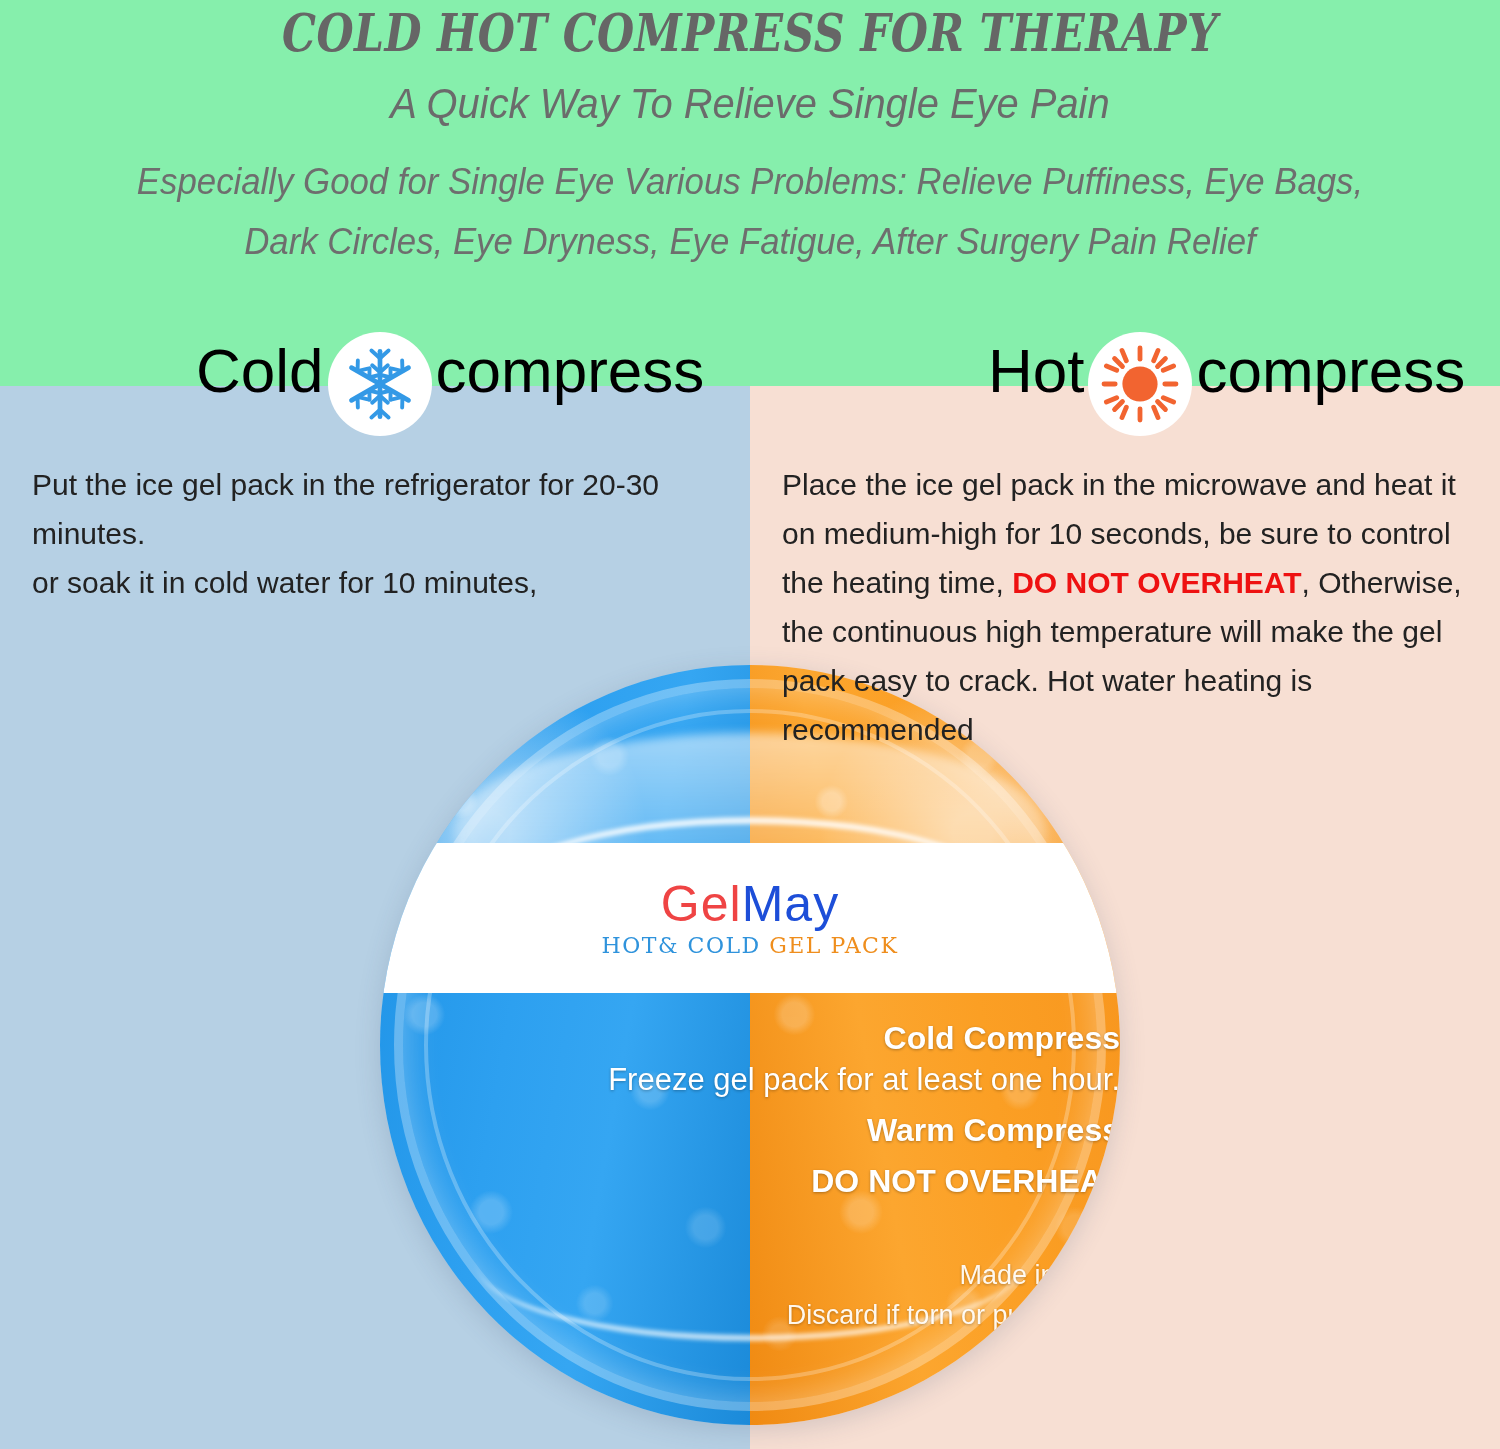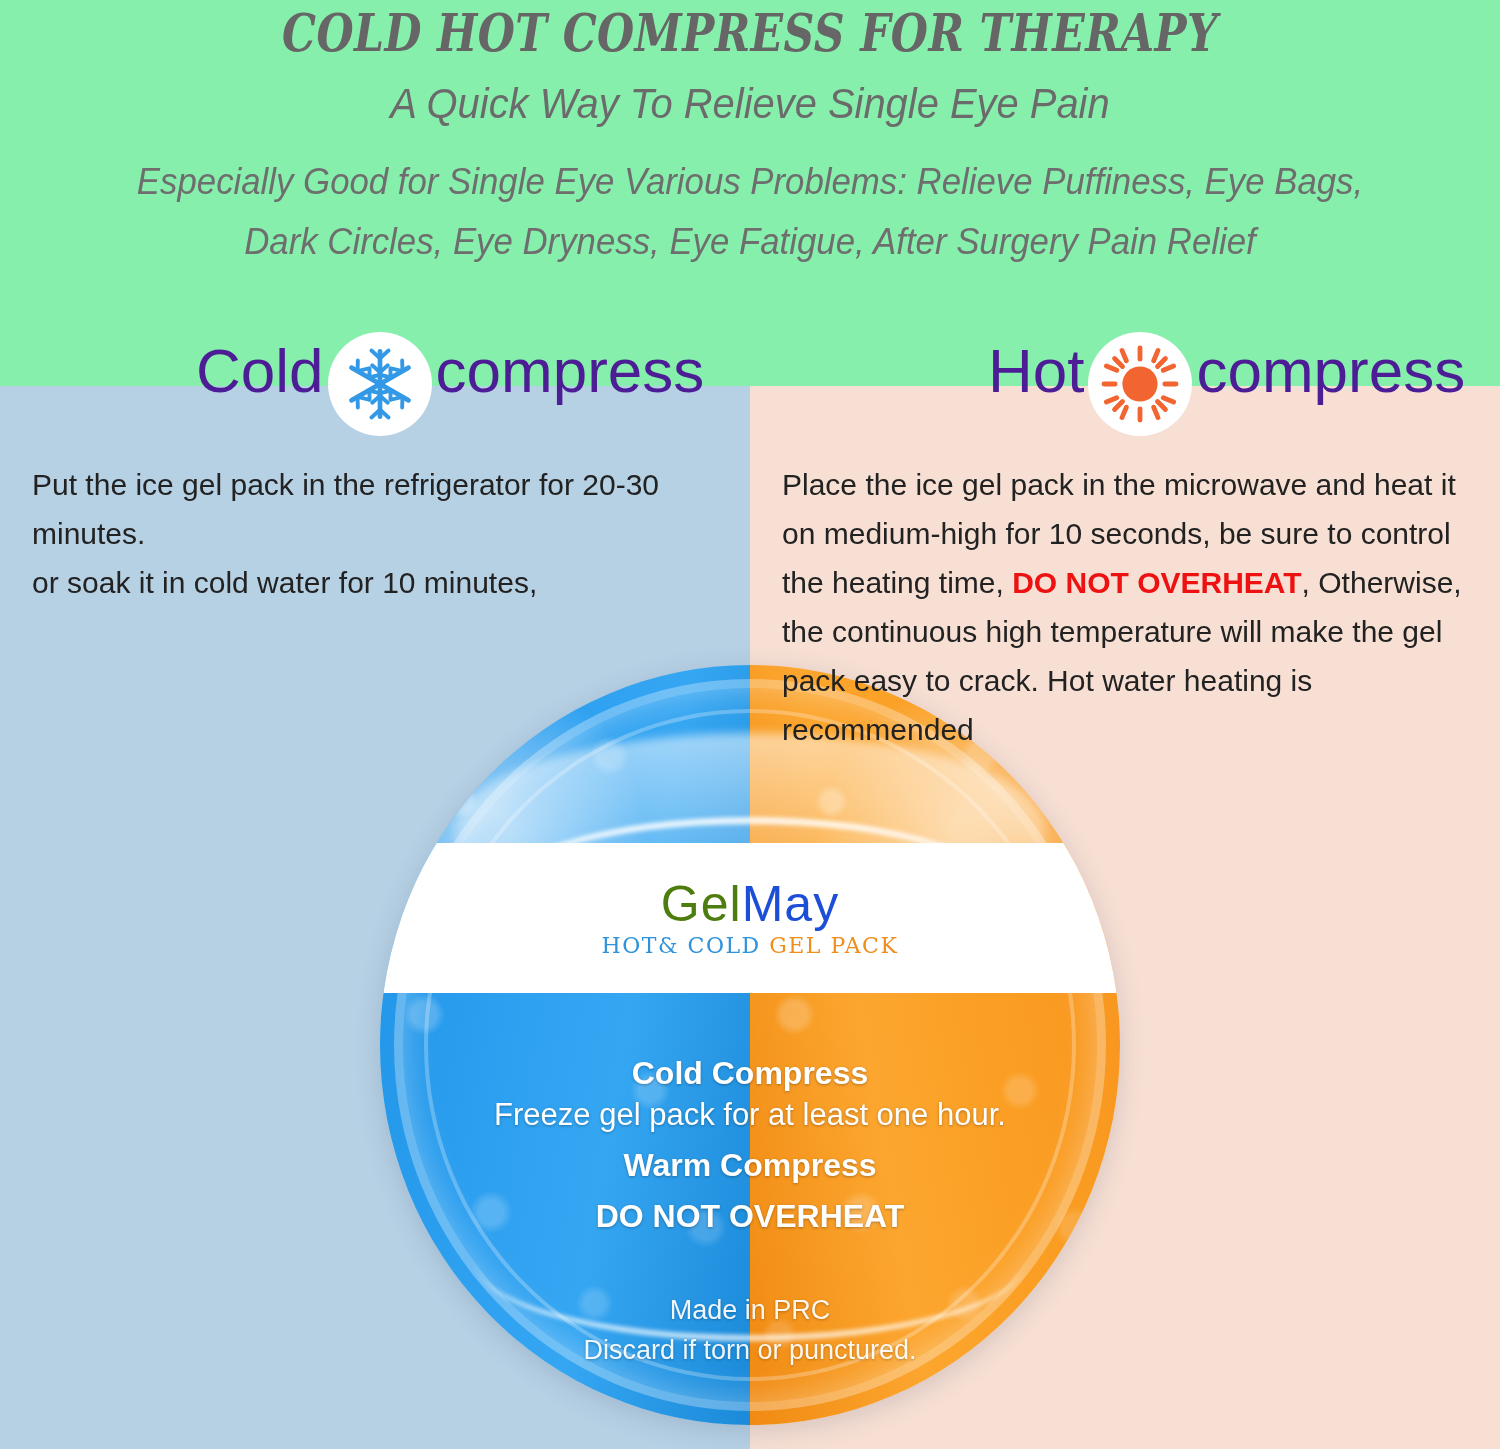--- a/index.html
+++ b/index.html
@@ -36,21 +36,21 @@
 
   
   .panel{position:absolute;top:386px;height:1063px;}
   .panel-cold{left:0;width:750px;background:#b6d0e4;}
   .panel-hot{left:750px;width:750px;background:#f7dfd3;}
 
   
   .heading{
     position:absolute;z-index:20;display:flex;align-items:center;
     font-family:"Liberation Sans",sans-serif;font-weight:400;
-    font-size:62px;color:#4c1d95;white-space:nowrap;
+    font-size:62px;color:#000000;white-space:nowrap;
   }
   .heading-cold{left:196px;top:318px;}
   .heading-hot{left:988px;top:318px;}
   .badge{
     position:relative;width:104px;height:104px;border-radius:50%;
     background:#ffffff;display:flex;align-items:center;justify-content:center;
     margin:0 4px;top:14px;flex:0 0 auto;
   }
   .badge svg{display:block;}
 
@@ -108,31 +108,31 @@
     filter:blur(2px);}
 
   
   .label-band{
     position:absolute;left:0;top:178px;width:100%;height:150px;
     background:#ffffff;z-index:3;
     display:flex;flex-direction:column;align-items:center;justify-content:center;
   }
   .brand{font-family:"Liberation Sans",sans-serif;font-size:50px;line-height:1;
          letter-spacing:1px;margin-bottom:6px;}
-  .brand .b-blue{color:#4d7c0f;}
+  .brand .b-blue{color:#ef4444;}
   .brand .b-orange{color:#1d4ed8;}
   .brand-sub{font-family:"DejaVu Serif",serif;font-weight:400;
              font-size:22px;letter-spacing:1.5px;line-height:1;}
   .brand-sub .s-blue{color:#2f93dc;}
   .brand-sub .s-orange{color:#ef8e1d;}
 
   
-  .pack-text{position:absolute;left:0;width:100%;z-index:4;text-align:center;
+  .pack-text{position:absolute;left:0;width:100%;z-index:4;text-align:right;
     color:#ffffff;font-family:"Liberation Sans",sans-serif;
-    text-shadow:0 1px 3px rgba(0,0,0,.30);margin-top:35px;}
+    text-shadow:0 1px 3px rgba(0,0,0,.30);}
   .pt-block{margin-bottom:8px;}
   .pt-head{font-weight:700;font-size:32px;line-height:42px;}
   .pt-line{font-size:31px;line-height:42px;}
   .pt-strong{font-weight:700;font-size:32px;line-height:44px;}
   .pack-text-main{top:352px;}
   .pack-footer{top:590px;font-size:27px;line-height:40px;opacity:.92;}
 </style>
 </head>
 <body>
 

